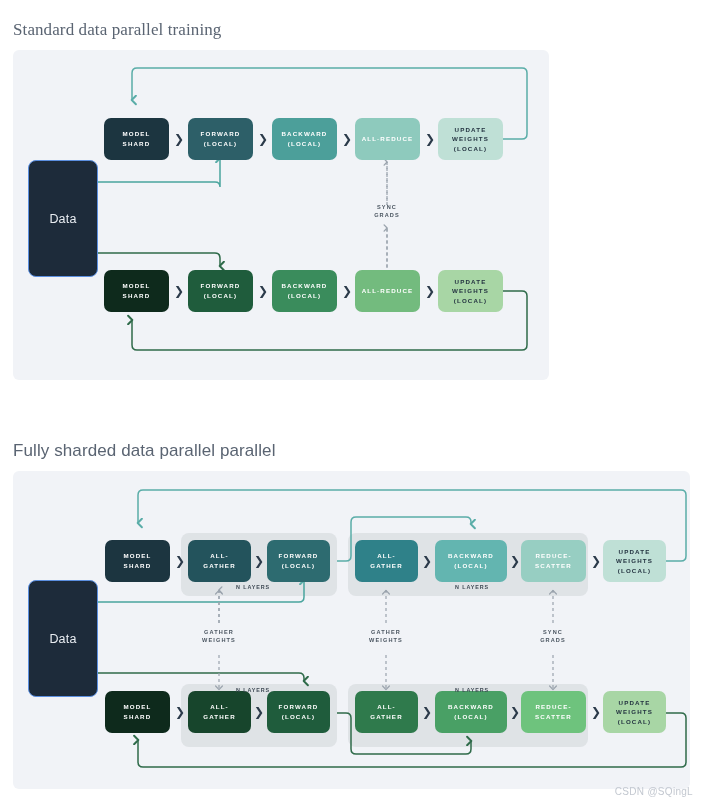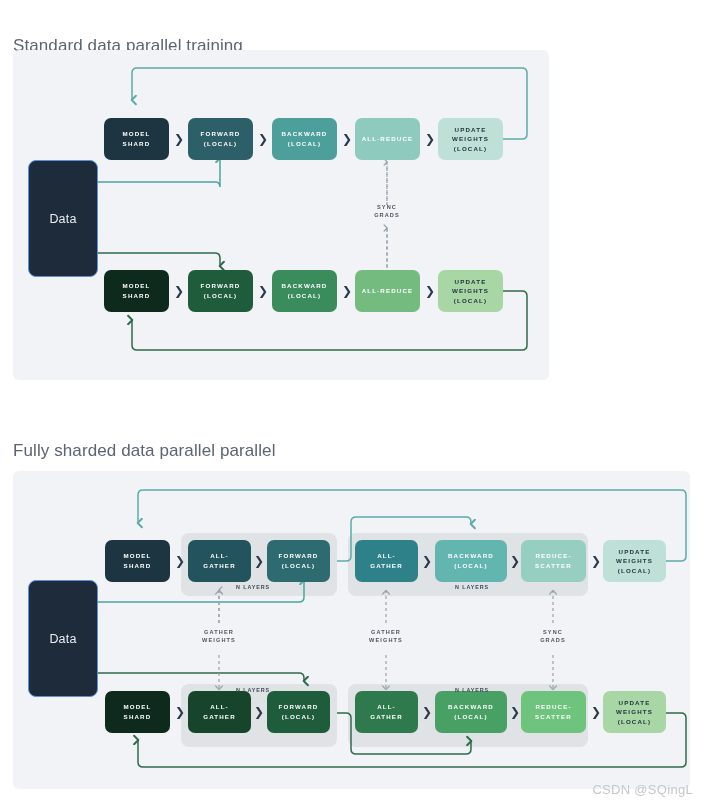--- a/index.html
+++ b/index.html
@@ -5,21 +5,21 @@
   html,body{margin:0;padding:0;background:#ffffff;}
   body{
     width:703px;height:803px;position:relative;overflow:hidden;
     font-family:"Liberation Sans","DejaVu Sans",sans-serif;
     -webkit-font-smoothing:antialiased;
   }
   .section-title{
     position:absolute;left:13px;font-size:17px;color:#5a6472;
     letter-spacing:.1px;white-space:nowrap;
   }
-  #title-standard{top:36px;}
+  #title-standard{top:20px;font-family:Liberation Serif, serif;}
   #title-fsdp{top:441px;}
 
   .panel{
     position:absolute;background:#f1f3f7;border-radius:6px;
   }
   #panel-standard{left:13px;top:50px;width:536px;height:330px;}
   #panel-fsdp{left:13px;top:471px;width:677px;height:318px;}
 
   svg.wires{position:absolute;left:0;top:0;overflow:visible;pointer-events:none;}
 
@@ -46,21 +46,21 @@
   }
   .lbl-nlayers{
     position:absolute;font-size:5.4px;font-weight:bold;color:#3f4a55;
     letter-spacing:.9px;white-space:nowrap;
   }
   .chev{
     position:absolute;font-size:12px;color:#2b3a4a;font-weight:bold;
     line-height:1;font-family:"DejaVu Sans",sans-serif;
   }
   .watermark{
-    position:absolute;right:10px;bottom:6px;font-size:13px;color:#c3c8d0;
+    position:absolute;right:10px;bottom:6px;font-size:10px;color:#c3c8d0;
     letter-spacing:.3px;
     text-align:center;
   }
 </style>
 </head>
 <body>
 
 <div class="section-title" id="title-standard">Standard data parallel training</div>
 
 <div class="panel" id="panel-standard"></div>

